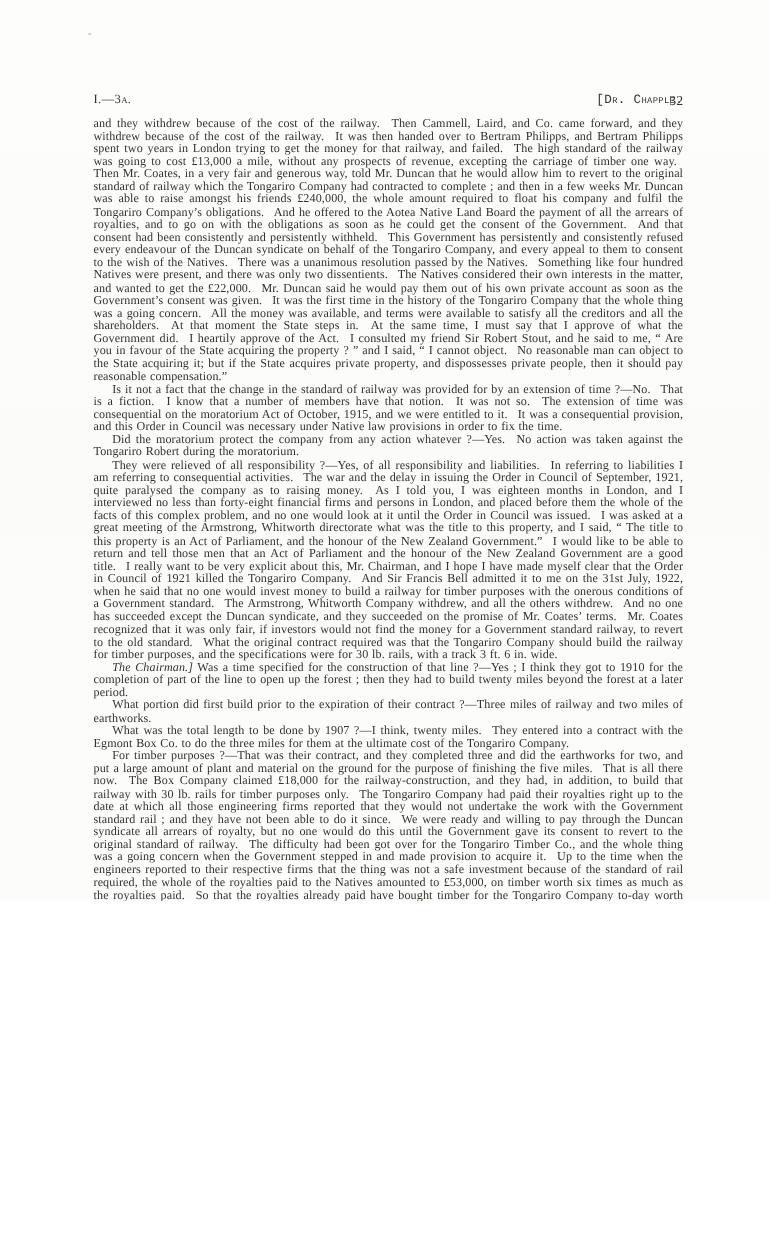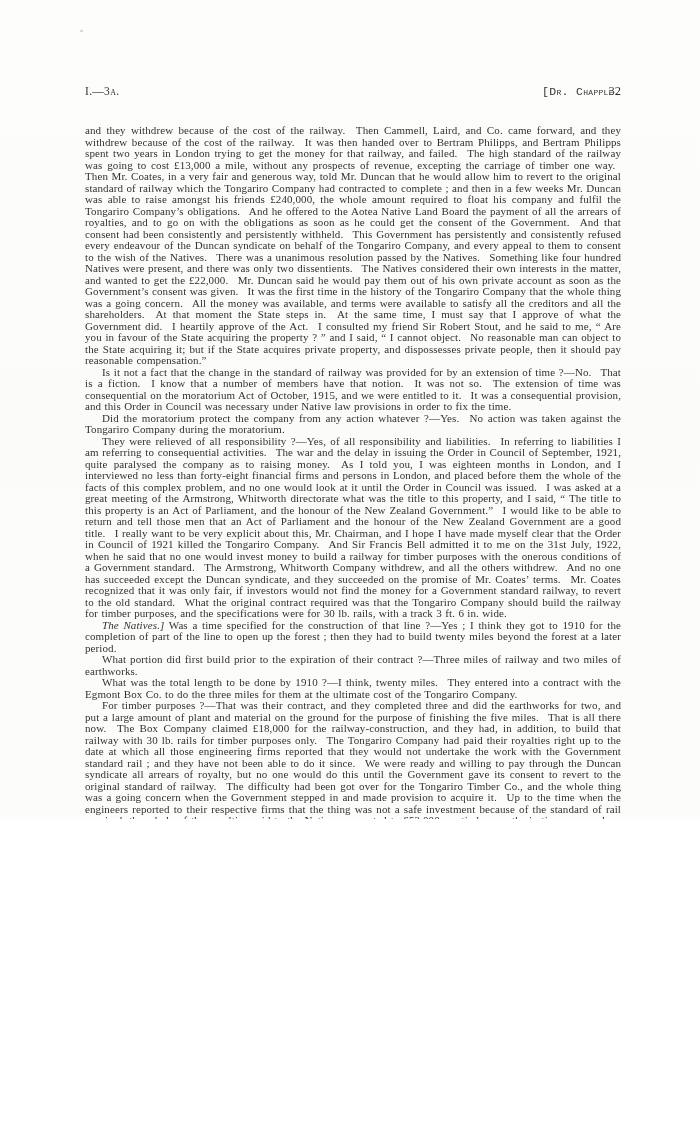--- a/index.html
+++ b/index.html
@@ -36,21 +36,21 @@
     font-size: 12.5px;
   }
   .hdr-right {
     position: absolute;
     right: 0; top: 1px;
     font-variant: small-caps;
     letter-spacing: 0.3px;
     font-family: Liberation Mono, monospace;
   }
   .bodytext {
-    margin-top: 25px;
+    margin-top: 7px;
     font-size: 11px;
     line-height: 11.5px;
     text-align: justify;
     letter-spacing: 0.1px;
     word-spacing: 0.5px;
   }
   .para { margin: 0; text-indent: 17px; }
   .para.noindent { text-indent: 0; }
   .italic { font-style: italic; }
   .speck {
@@ -71,21 +71,21 @@
   <div class="content">
     <div class="hdr">
       <span class="hdr-left">I.—3a.</span>
       <span class="hdr-center">32</span>
       <span class="hdr-right">[Dr. Chapple.</span>
     </div>
 
     <div class="bodytext">
       <p class="para noindent"><span>and they withdrew because of the cost of the railway.  Then Cammell, Laird, and Co. came forward, and they withdrew because of the cost of the railway.  It was then handed over to Bertram Philipps, and Bertram Philipps spent two years in London trying to get the money for that railway, and failed.  The high standard of the railway was going to cost £13,000 a mile, without any prospects of revenue, excepting the carriage of timber one way.  Then Mr. Coates, in a very fair and generous way, told Mr. Duncan that he would allow him to revert to the original standard of railway which the Tongariro Company had contracted to complete ; and then in a few weeks Mr. Duncan was able to raise amongst his friends £240,000, the whole amount required to float his company and fulfil the Tongariro Company’s obligations.  And he offered to the Aotea Native Land Board the payment of all the arrears of royalties, and to go on with the obligations as soon as he could get the consent of the Government.  And that consent had been consistently and persistently withheld.  This Government has persistently and consistently refused every endeavour of the Duncan syndicate on behalf of the Tongariro Company, and every appeal to them to consent to the wish of the Natives.  There was a unanimous resolution passed by the Natives.  Something like four hundred Natives were present, and there was only two dissentients.  The Natives considered their own interests in the matter, and wanted to get the £22,000.  Mr. Duncan said he would pay them out of his own private account as soon as the Government’s consent was given.  It was the first time in the history of the Tongariro Company that the whole thing was a going concern.  All the money was available, and terms were available to satisfy all the creditors and all the shareholders.  At that moment the State steps in.  At the same time, I must say that I approve of what the Government did.  I heartily approve of the Act.  I consulted my friend Sir Robert Stout, and he said to me, “ Are you in favour of the State acquiring the property ? ” and I said, “ I cannot object.  No reasonable man can object to the State acquiring it; but if the State acquires private property, and dispossesses private people, then it should pay reasonable compensation.”</span></p>
       <p class="para"><span>Is it not a fact that the change in the standard of railway was provided for by an extension of time ?—No.  That is a fiction.  I know that a number of members have that notion.  It was not so.  The extension of time was consequential on the moratorium Act of October, 1915, and we were entitled to it.  It was a consequential provision, and this Order in Council was necessary under Native law provisions in order to fix the time.</span></p>
-      <p class="para"><span>Did the moratorium protect the company from any action whatever ?—Yes.  No action was taken against the Tongariro Company during the moratorium.</span></p>
+      <p class="para"><span>Did the moratorium protect the company from any action whatever ?—Yes.  No action was taken against the Tongariro Robert during the moratorium.</span></p>
       <p class="para"><span>They were relieved of all responsibility ?—Yes, of all responsibility and liabilities.  In referring to liabilities I am referring to consequential activities.  The war and the delay in issuing the Order in Council of September, 1921, quite paralysed the company as to raising money.  As I told you, I was eighteen months in London, and I interviewed no less than forty-eight financial firms and persons in London, and placed before them the whole of the facts of this complex problem, and no one would look at it until the Order in Council was issued.  I was asked at a great meeting of the Armstrong, Whitworth directorate what was the title to this property, and I said, “ The title to this property is an Act of Parliament, and the honour of the New Zealand Government.”  I would like to be able to return and tell those men that an Act of Parliament and the honour of the New Zealand Government are a good title.  I really want to be very explicit about this, Mr. Chairman, and I hope I have made myself clear that the Order in Council of 1921 killed the Tongariro Company.  And Sir Francis Bell admitted it to me on the 31st July, 1922, when he said that no one would invest money to build a railway for timber purposes with the onerous conditions of a Government standard.  The Armstrong, Whitworth Company withdrew, and all the others withdrew.  And no one has succeeded except the Duncan syndicate, and they succeeded on the promise of Mr. Coates’ terms.  Mr. Coates recognized that it was only fair, if investors would not find the money for a Government standard railway, to revert to the old standard.  What the original contract required was that the Tongariro Company should build the railway for timber purposes, and the specifications were for 30 lb. rails, with a track 3 ft. 6 in. wide.</span></p>
-      <p class="para"><span class="italic">The Natives.]</span><span> Was a time specified for the construction of that line ?—Yes ; I think they got to 1910 for the completion of part of the line to open up the forest ; then they had to build twenty miles beyond the forest at a later period.</span></p>
+      <p class="para"><span class="italic">The Chairman.]</span><span> Was a time specified for the construction of that line ?—Yes ; I think they got to 1910 for the completion of part of the line to open up the forest ; then they had to build twenty miles beyond the forest at a later period.</span></p>
       <p class="para"><span>What portion did first build prior to the expiration of their contract ?—Three miles of railway and two miles of earthworks.</span></p>
-      <p class="para"><span>What was the total length to be done by 1910 ?—I think, twenty miles.  They entered into a contract with the Egmont Box Co. to do the three miles for them at the ultimate cost of the Tongariro Company.</span></p>
+      <p class="para"><span>What was the total length to be done by 1907 ?—I think, twenty miles.  They entered into a contract with the Egmont Box Co. to do the three miles for them at the ultimate cost of the Tongariro Company.</span></p>
       <p class="para"><span>For timber purposes ?—That was their contract, and they completed three and did the earthworks for two, and put a large amount of plant and material on the ground for the purpose of finishing the five miles.  That is all there now.  The Box Company claimed £18,000 for the railway-construction, and they had, in addition, to build that railway with 30 lb. rails for timber purposes only.  The Tongariro Company had paid their royalties right up to the date at which all those engineering firms reported that they would not undertake the work with the Government standard rail ; and they have not been able to do it since.  We were ready and willing to pay through the Duncan syndicate all arrears of royalty, but no one would do this until the Government gave its consent to revert to the original standard of railway.  The difficulty had been got over for the Tongariro Timber Co., and the whole thing was a going concern when the Government stepped in and made provision to acquire it.  Up to the time when the engineers reported to their respective firms that the thing was not a safe investment because of the standard of rail required, the whole of the royalties paid to the Natives amounted to £53,000, on timber worth six times as much as the royalties paid.  So that the royalties already paid have bought timber for the Tongariro Company to-day worth £320,000, according to the</span></p>
     </div>
   </div>
 </div>
 
 </body></html>

